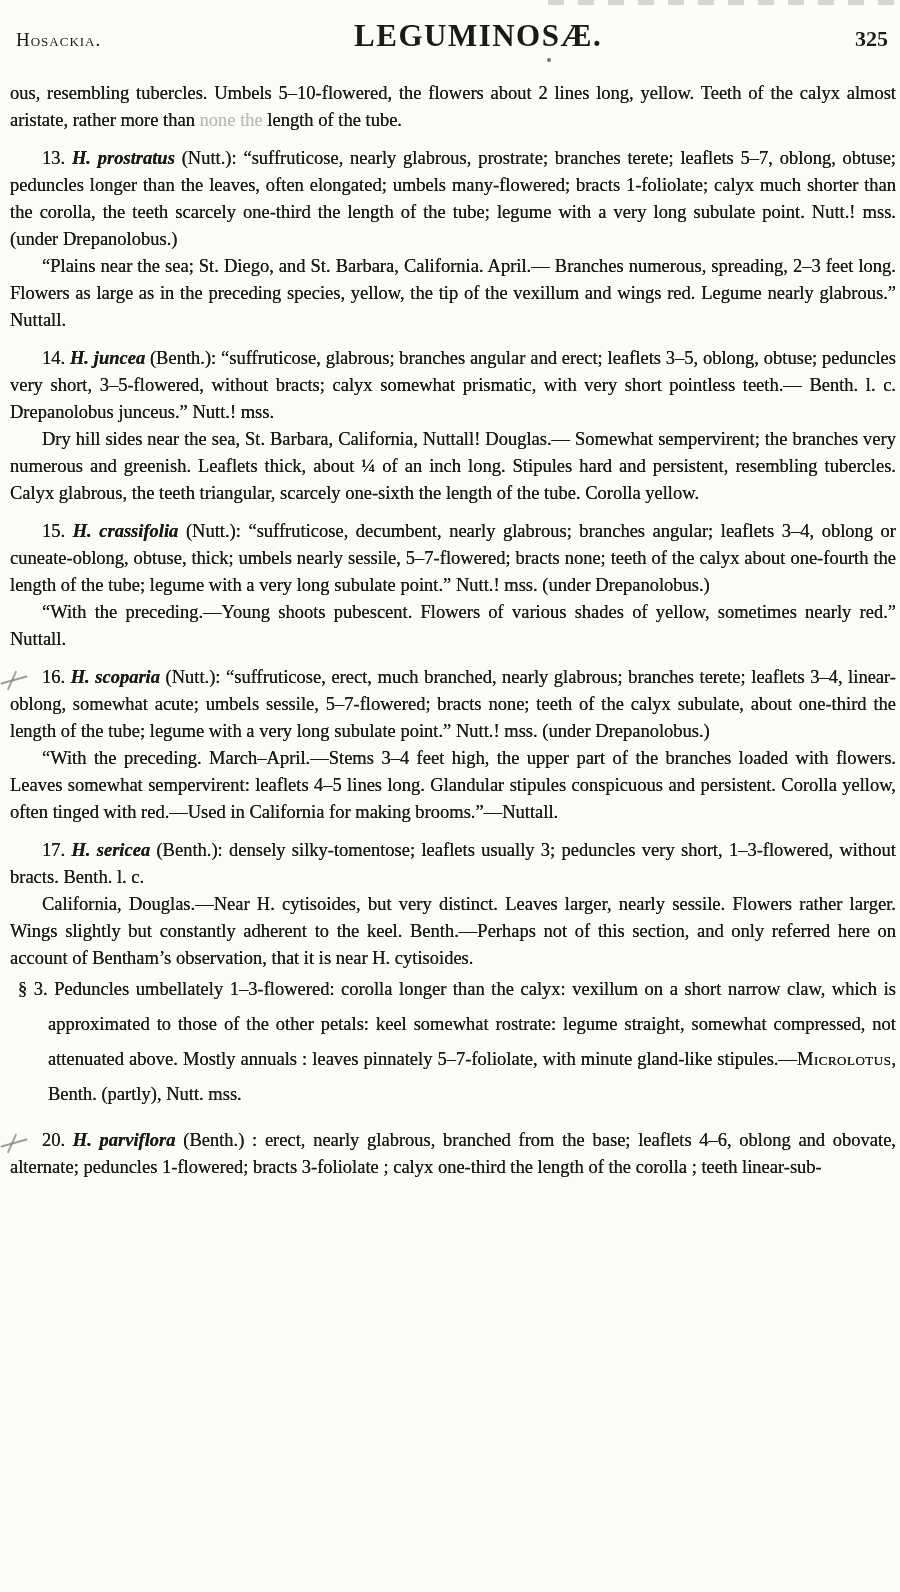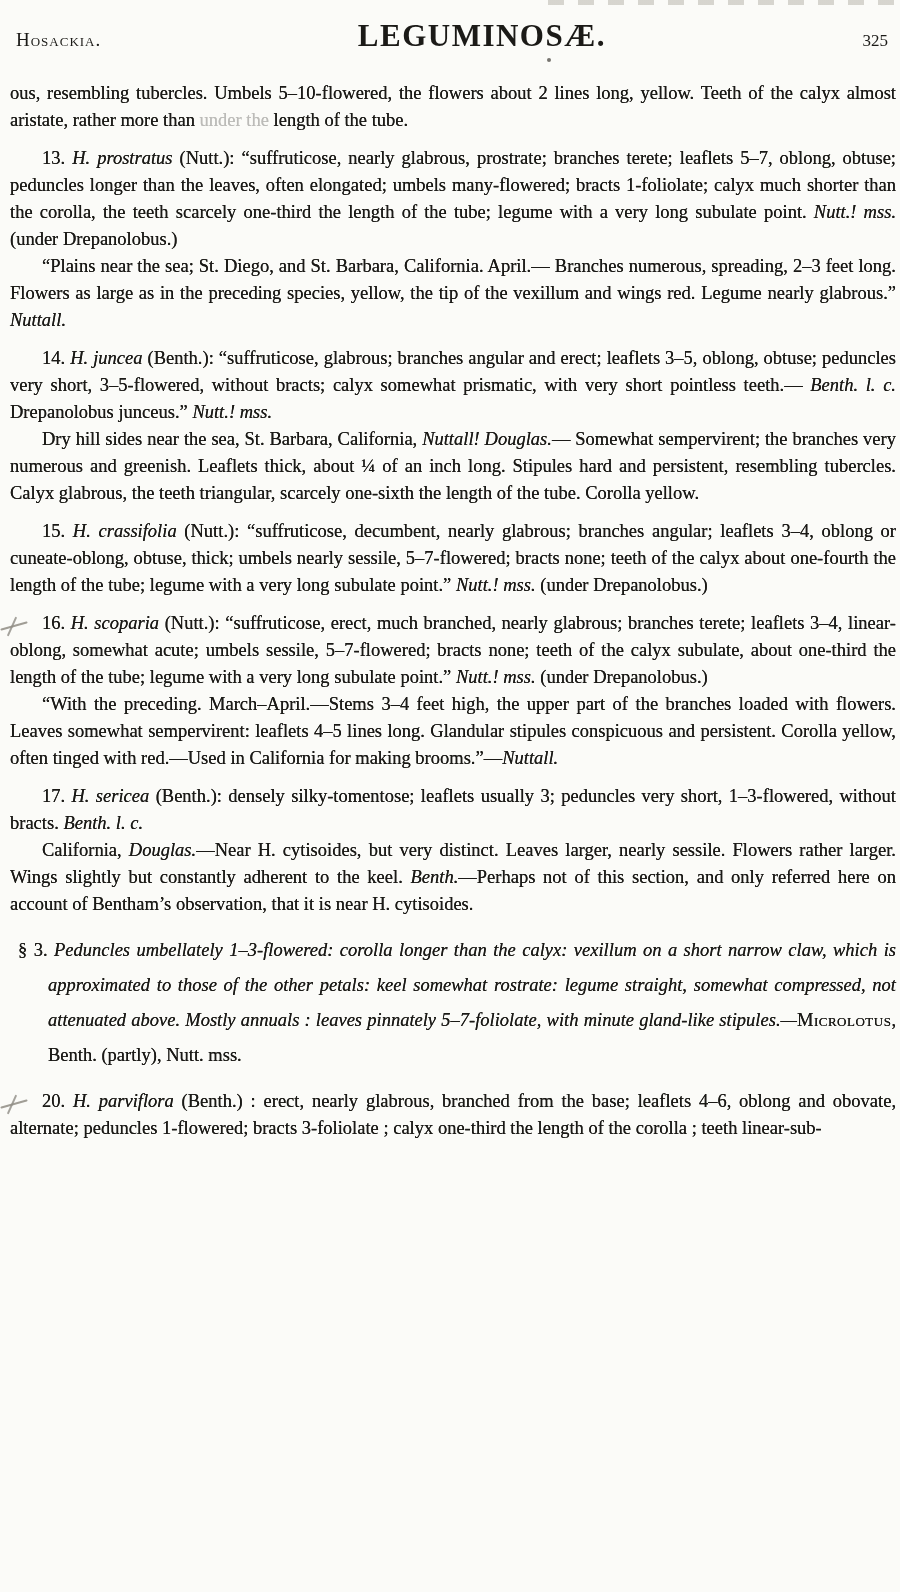--- a/index.html
+++ b/index.html
@@ -13,44 +13,43 @@
   }
   .page { position: relative; padding: 10px 4px 0 10px; }
 
   .running-head {
     display: flex; justify-content: space-between; align-items: baseline;
     padding: 8px 8px 0 6px;
     margin-bottom: 26px;
   }
   .rh-left  { font-variant: small-caps; font-size: 19px; letter-spacing: 1px; }
   .rh-center{ font-weight: bold; font-size: 31px; letter-spacing: 1.5px; }
-  .rh-right { font-weight: normal; font-size: 17px; }
+  .rh-right { font-weight: bold; font-size: 22px; }
 
   .content { position: relative; }
   p.para {
     margin: 0;
     text-align: justify;
     font-size: 18.5px;
     line-height: 27px;
     text-indent: 32px;
     position: relative;
     text-shadow: 0 0 0.3px currentColor; 
   }
   p.noindent { text-indent: 0; }
   p.entry  { margin-top: 11px; }
   p.section {
-    margin-top: 15px;
     line-height: 35px;
     padding-left: 38px;
     text-indent: -30px;
   }
   p.after-section { margin-top: 15px; }
 
-  .it { font-style: italic; }
-  .bi { font-style: italic; font-weight: normal; }
+  .it { }
+  .bi { font-style: italic; font-weight: bold; }
   .sc { font-variant: small-caps; letter-spacing: 0.5px; }
   .faded { opacity: 0.28; filter: blur(0.4px); }
 
   
   .pencil-mark { position: absolute; left: -10px; top: 4px; width: 28px; height: 26px; pointer-events: none; }
   .pencil-mark::before {
     content: ""; position: absolute; left: 0; top: 11px; width: 28px; height: 2px;
     background: #8f8c84; transform: rotate(-16deg); border-radius: 2px; opacity: .85;
   }
   .pencil-mark::after {
@@ -72,26 +71,27 @@
 <div class="top-artifact"></div>
 <div class="speck"></div>
 
 <div class="page">
   <div class="running-head">
     <span class="rh-left">Hosackia.</span>
     <span class="rh-center">LEGUMINOSÆ.</span>
     <span class="rh-right">325</span>
   </div>
   <div class="content" id="content">
-      <p class="para noindent"><span>ous, resembling tubercles.  Umbels 5–10-flowered, the flowers about 2 lines long, yellow.  Teeth of the calyx almost aristate, rather more than </span><span class="faded">under the</span><span> length of the tube.</span></p>
+      <p class="para noindent"><span>ous, resembling tubercles.  Umbels 5–10-flowered, the flowers about 2 lines long, yellow.  Teeth of the calyx almost aristate, rather more than </span><span class="faded">none the</span><span> length of the tube.</span></p>
       <p class="para entry"><span>13. </span><span class="bi">H. prostratus</span><span> (Nutt.): “suffruticose, nearly glabrous, prostrate; branches terete; leaflets 5–7, oblong, obtuse; peduncles longer than the leaves, often elongated; umbels many-flowered; bracts 1-foliolate; calyx much shorter than the corolla, the teeth scarcely one-third the length of the tube; legume with a very long subulate point.  </span><span class="it">Nutt.! mss.</span><span> (under Drepanolobus.)</span></p>
       <p class="para"><span>“Plains near the sea;  St. Diego, and St. Barbara, California.  April.— Branches numerous, spreading, 2–3 feet long.  Flowers as large as in the preceding species, yellow, the tip of the vexillum and wings red.  Legume nearly glabrous.” </span><span class="it">Nuttall.</span></p>
       <p class="para entry"><span>14. </span><span class="bi">H. juncea</span><span> (Benth.): “suffruticose, glabrous; branches angular and erect; leaflets 3–5, oblong, obtuse; peduncles very short, 3–5-flowered, without bracts; calyx somewhat prismatic, with very short pointless teeth.— </span><span class="it">Benth. l. c.</span><span>  Drepanolobus junceus.” </span><span class="it">Nutt.! mss.</span></p>
       <p class="para"><span>Dry hill sides near the sea, St. Barbara, California, </span><span class="it">Nuttall! Douglas.</span><span>— Somewhat sempervirent; the branches very numerous and greenish.  Leaflets thick, about ¼ of an inch long.  Stipules hard and persistent, resembling tubercles.  Calyx glabrous, the teeth triangular, scarcely one-sixth the length of the tube.  Corolla yellow.</span></p>
       <p class="para entry"><span>15. </span><span class="bi">H. crassifolia</span><span> (Nutt.): “suffruticose, decumbent, nearly glabrous; branches angular; leaflets 3–4, oblong or cuneate-oblong, obtuse, thick; umbels nearly sessile, 5–7-flowered; bracts none; teeth of the calyx about one-fourth the length of the tube; legume with a very long subulate point.”  </span><span class="it">Nutt.! mss.</span><span> (under Drepanolobus.)</span></p>
+      <p class="para"><span>“With the preceding.—Young shoots pubescent.  Flowers of various shades of yellow, sometimes nearly red.” </span><span class="it">Nuttall.</span></p>
       <p class="para entry"><span class="pencil-mark"></span><span>16. </span><span class="bi">H. scoparia</span><span> (Nutt.): “suffruticose, erect, much branched, nearly glabrous; branches terete; leaflets 3–4, linear-oblong, somewhat acute; umbels sessile, 5–7-flowered; bracts none; teeth of the calyx subulate, about one-third the length of the tube; legume with a very long subulate point.”  </span><span class="it">Nutt.! mss.</span><span> (under Drepanolobus.)</span></p>
       <p class="para"><span>“With the preceding.  March–April.—Stems 3–4 feet high, the upper part of the branches loaded with flowers.  Leaves somewhat sempervirent: leaflets 4–5 lines long.  Glandular stipules conspicuous and persistent.  Corolla yellow, often tinged with red.—Used in California for making brooms.”—</span><span class="it">Nuttall.</span></p>
       <p class="para entry"><span>17. </span><span class="bi">H. sericea</span><span> (Benth.): densely silky-tomentose; leaflets usually 3; peduncles very short, 1–3-flowered, without bracts.  </span><span class="it">Benth. l. c.</span></p>
       <p class="para"><span>California, </span><span class="it">Douglas.</span><span>—Near H. cytisoides, but very distinct.  Leaves larger, nearly sessile.  Flowers rather larger.  Wings slightly but constantly adherent to the keel.  </span><span class="it">Benth.</span><span>—Perhaps not of this section, and only referred here on account of Bentham’s observation, that it is near H. cytisoides.</span></p>
       <p class="para section"><span>§ 3.  </span><span class="it">Peduncles umbellately 1–3-flowered:  corolla longer than the calyx: vexillum on a short narrow claw, which is approximated to those of the other petals:  keel somewhat rostrate:  legume straight, somewhat compressed, not attenuated above.   Mostly annuals :  leaves pinnately 5–7-foliolate, with minute gland-like stipules.—</span><span class="sc">Microlotus</span><span>, Benth. (partly), Nutt. mss.</span></p>
       <p class="para entry after-section"><span class="pencil-mark"></span><span>20. </span><span class="bi">H. parviflora</span><span> (Benth.) : erect, nearly glabrous, branched from the base; leaflets 4–6, oblong and obovate, alternate; peduncles 1-flowered; bracts 3-foliolate ; calyx one-third the length of the corolla ; teeth linear-sub-</span></p>
     </div>
 </div>
 
 </body></html>

